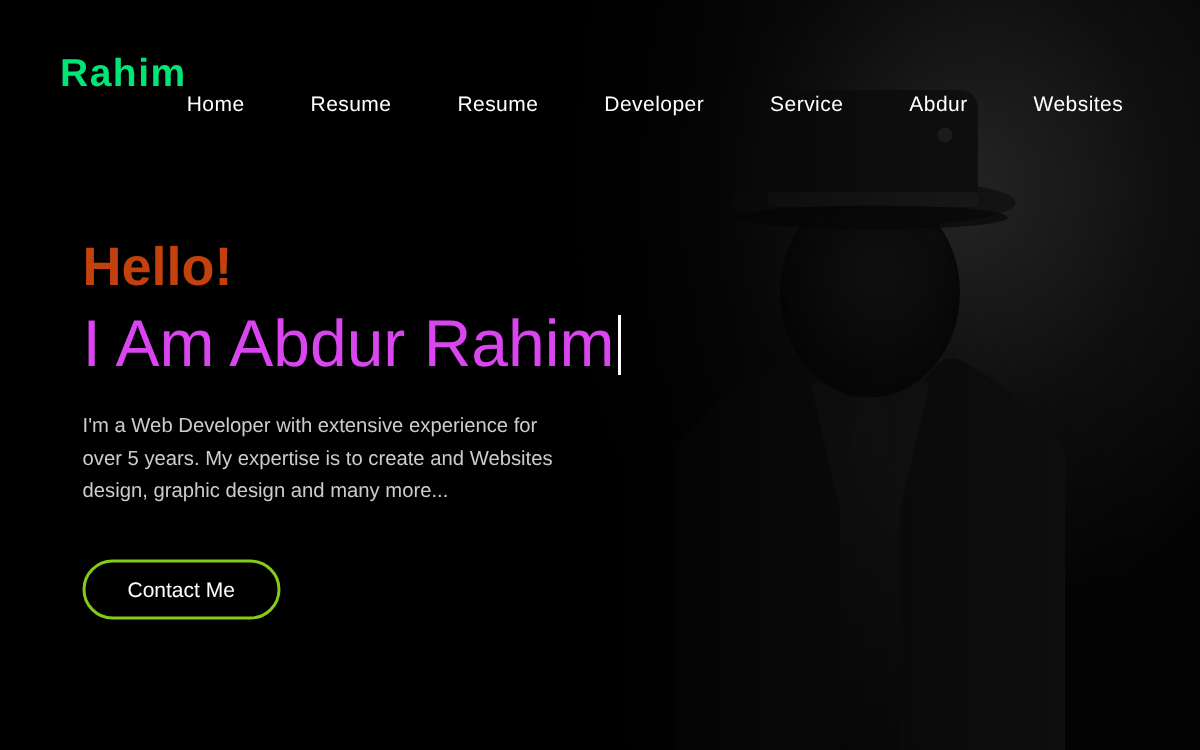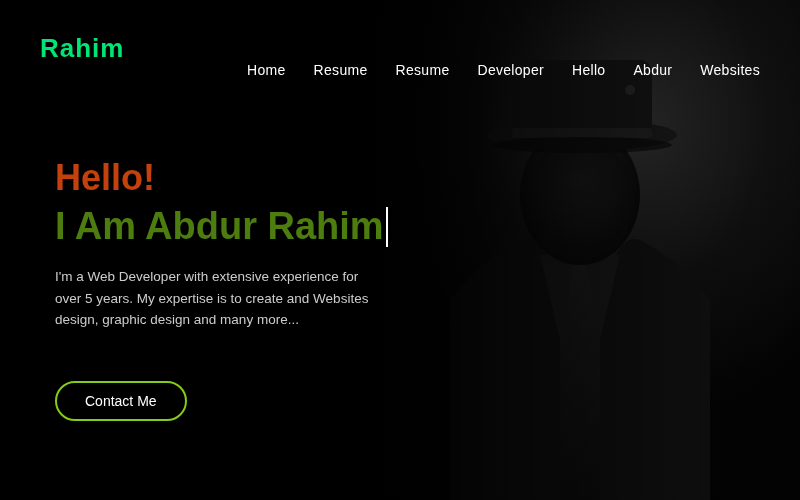--- a/index.html
+++ b/index.html
@@ -17,35 +17,35 @@
       color: #fff;
       position: relative;
     }
 
     
     nav {
       position: relative;
       z-index: 10;
       display: flex;
       align-items: center;
-      justify-content: space-between;
+      justify-content: flex-start;
       padding: 18px 40px;
       background: transparent;
     }
 
     .logo {
       font-size: 26px;
       font-weight: 700;
       color: #00e676;
       letter-spacing: 1px;
     }
 
     .nav-links {
       display: flex;
-      gap: 28px;
+      gap: 44px;
       list-style: none;
       margin-top: 43px;
     }
 
     .nav-links li a {
       color: #fff;
       text-decoration: none;
       font-size: 14px;
       font-weight: 400;
       letter-spacing: 0.3px;
@@ -66,23 +66,23 @@
       margin-bottom: 6px;
     }
 
     .hero-name-line {
       display: flex;
       align-items: center;
       margin-bottom: 18px;
     }
 
     .hero-name {
-      font-size: 38px;
-      font-weight: 700;
-      color: #4d7c0f;
+      font-size: 44px;
+      font-weight: 400;
+      color: #d946ef;
     }
 
     .cursor {
       display: inline-block;
       width: 2px;
       height: 40px;
       background: #fff;
       margin-left: 2px;
       animation: blink 1s infinite;
     }
@@ -90,21 +90,21 @@
     @keyframes blink {
       0%, 50% { opacity: 1; }
       51%, 100% { opacity: 0; }
     }
 
     .hero-description {
       font-size: 13.5px;
       color: #ccc;
       line-height: 1.6;
       max-width: 330px;
-      margin-bottom: 50px;
+      margin-bottom: 35px;
     }
 
     .contact-btn {
       display: inline-block;
       padding: 10px 28px;
       border: 2px solid #84cc16;
       border-radius: 30px;
       color: #fff;
       background: transparent;
       font-size: 14px;
@@ -179,21 +179,21 @@
   <rect width="440" height="500" fill="url(#overlayGrad)"></rect>
 </svg>
 
 <nav>
   <div class="logo">Rahim</div>
   <ul class="nav-links">
     <li><a href="#">Home</a></li>
     <li><a href="#">Resume</a></li>
     <li><a href="#">Resume</a></li>
     <li><a href="#">Developer</a></li>
-    <li><a href="#">Hello</a></li>
+    <li><a href="#">Service</a></li>
     <li><a href="#">Abdur</a></li>
     <li><a href="#">Websites</a></li>
   </ul>
 </nav>
 
 <div class="hero-content">
   <div class="hero-hello">Hello!</div>
   <div class="hero-name-line">
     <span class="hero-name">I Am Abdur Rahim</span>
     <span class="cursor"></span>

